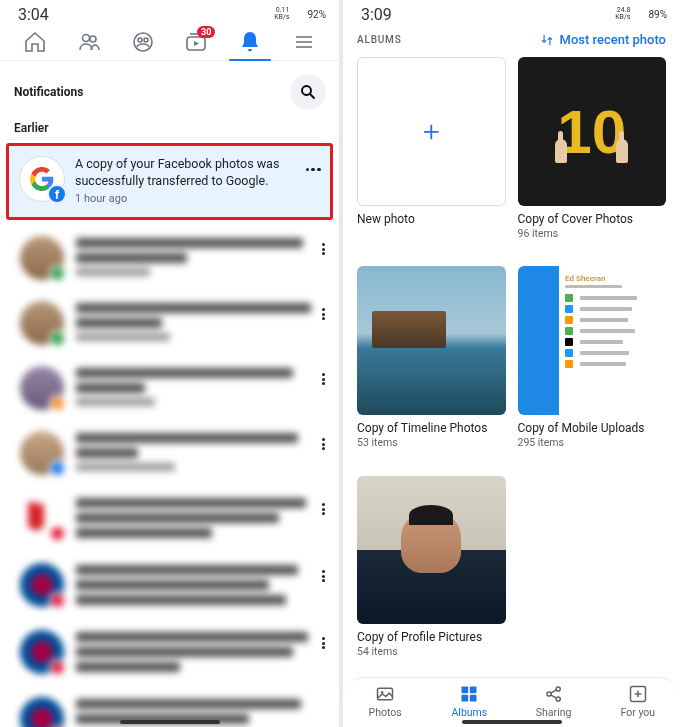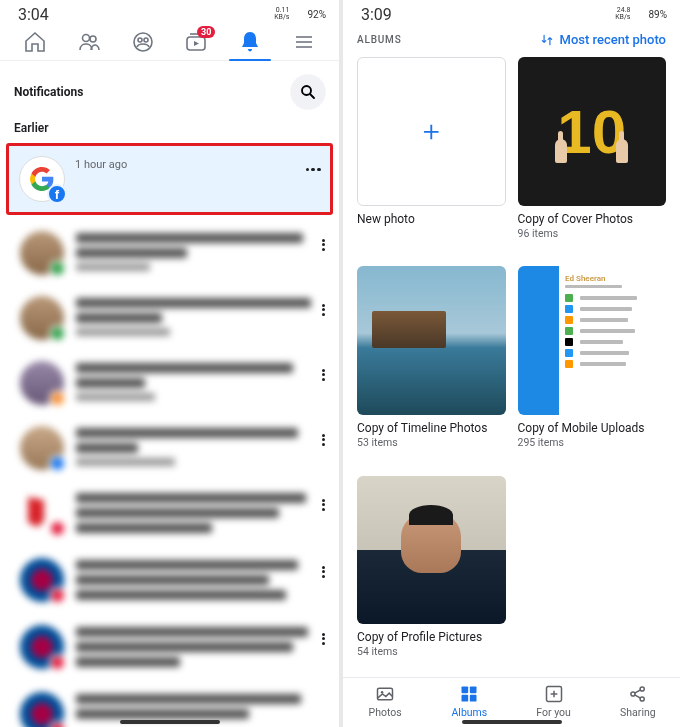--- a/index.html
+++ b/index.html
@@ -378,20 +378,21 @@
   }
   .b1{left:4%;width:30%;height:75%;}
   .b2{left:38%;width:26%;height:88%;background: repeating-linear-gradient(to bottom, #3a7858 0 6px, #2a6848 6px 8px);}
   .b3{left:68%;width:28%;height:60%;}
 
   
   .gp-bottom {
     display: flex;
     border-top: 1px solid #e8eaed;
     padding: 6px 0 8px 0;
+    border-radius: 21px;
   }
   .gp-tab {
     flex: 1;
     display: flex;
     flex-direction: column;
     align-items: center;
     gap: 2px;
     color: #5f6368;
     font-size: 10.5px;
   }
@@ -535,20 +536,21 @@
       <div class="hl-avatar">
         <svg class="g-logo" viewBox="0 0 48 48">
           <path fill="#4285F4" d="M45 24.5c0-1.6-.1-3.1-.4-4.5H24v8.5h11.8c-.5 2.8-2 5.1-4.3 6.7v5.5h7c4.1-3.8 6.5-9.4 6.5-16.2z"></path>
           <path fill="#34A853" d="M24 46c5.9 0 10.8-2 14.4-5.3l-7-5.5c-2 1.3-4.5 2.1-7.4 2.1-5.7 0-10.5-3.8-12.2-9H4.6v5.7C8.2 41.2 15.5 46 24 46z"></path>
           <path fill="#FBBC05" d="M11.8 28.3c-.4-1.3-.7-2.8-.7-4.3s.3-3 .7-4.3v-5.7H4.6C3 17.2 2 20.5 2 24s1 6.8 2.6 10l7.2-5.7z"></path>
           <path fill="#EA4335" d="M24 10.7c3.2 0 6.1 1.1 8.3 3.3l6.2-6.2C34.8 4 29.9 2 24 2 15.5 2 8.2 6.8 4.6 14l7.2 5.7c1.7-5.2 6.5-9 12.2-9z"></path>
         </svg>
         <div class="fb-corner">f</div>
       </div>
       <div class="hl-text">
+        <div>A copy of your Facebook photos was successfully transferred to Google.</div>
         <div class="hl-time">1 hour ago</div>
       </div>
       <div class="hdots"><span></span><span></span><span></span></div>
     </div>
   </div>
 
   <div class="blur-list">
 
     <div class="notif-item-clear-dots">
       <div class="blur-item">
@@ -814,32 +816,32 @@
       <svg viewBox="0 0 24 24">
           <rect x="3" y="3" width="8" height="8" rx="1" fill="#1a73e8"></rect>
           <rect x="13" y="3" width="8" height="8" rx="1" fill="#1a73e8"></rect>
           <rect x="3" y="13" width="8" height="8" rx="1" fill="#1a73e8"></rect>
           <rect x="13" y="13" width="8" height="8" rx="1" fill="#1a73e8"></rect>
         </svg>
       <span>Albums</span>
     </div>
     <div class="gp-tab">
       <svg viewBox="0 0 24 24">
-          <rect x="3" y="3" width="18" height="18" rx="2" fill="none" stroke="#5f6368" stroke-width="1.8"></rect>
-          <line x1="12" y1="8" x2="12" y2="16" stroke="#5f6368" stroke-width="1.8"></line>
-          <line x1="8" y1="12" x2="16" y2="12" stroke="#5f6368" stroke-width="1.8"></line>
-        </svg>
-      <span>For you</span>
-    </div>
-    <div class="gp-tab">
-      <svg viewBox="0 0 24 24">
           <circle cx="6" cy="12" r="2.5" fill="none" stroke="#5f6368" stroke-width="1.8"></circle>
           <circle cx="17" cy="6" r="2.5" fill="none" stroke="#5f6368" stroke-width="1.8"></circle>
           <circle cx="17" cy="18" r="2.5" fill="none" stroke="#5f6368" stroke-width="1.8"></circle>
           <line x1="8" y1="11" x2="15" y2="7" stroke="#5f6368" stroke-width="1.8"></line>
           <line x1="8" y1="13" x2="15" y2="17" stroke="#5f6368" stroke-width="1.8"></line>
         </svg>
       <span>Sharing</span>
     </div>
+    <div class="gp-tab">
+      <svg viewBox="0 0 24 24">
+          <rect x="3" y="3" width="18" height="18" rx="2" fill="none" stroke="#5f6368" stroke-width="1.8"></rect>
+          <line x1="12" y1="8" x2="12" y2="16" stroke="#5f6368" stroke-width="1.8"></line>
+          <line x1="8" y1="12" x2="16" y2="12" stroke="#5f6368" stroke-width="1.8"></line>
+        </svg>
+      <span>For you</span>
+    </div>
   </div>
 
   <div class="home-pill"></div>
 </div>
 
 </body></html>

